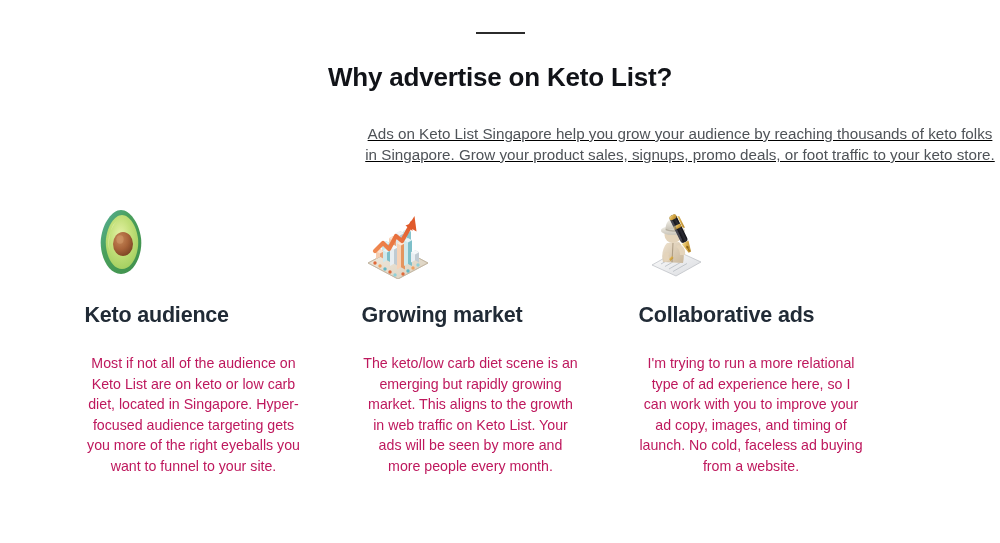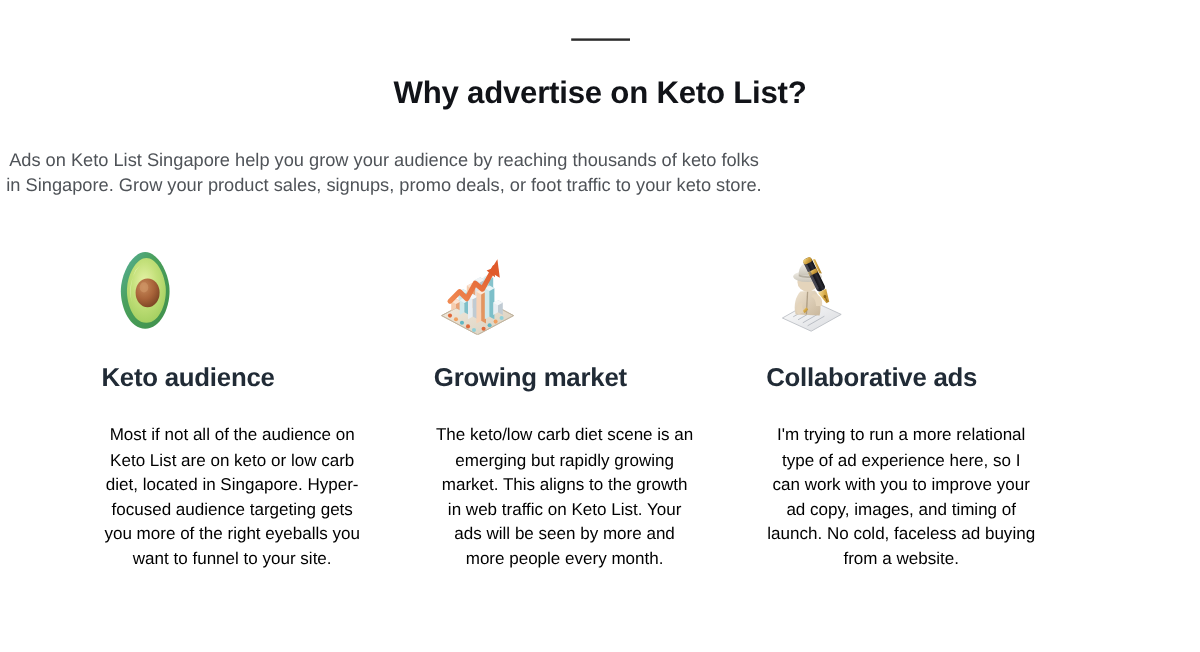--- a/index.html
+++ b/index.html
@@ -45,22 +45,23 @@
     font-size: 26px;
     line-height: 32px;
     font-weight: bold;
     letter-spacing: -0.2px;
     color: #111318;
   }
 
   
   .intro-wrap {
     display: flex;
-    justify-content: flex-start;
+    justify-content: flex-end;
     padding-top: 30px;
+    text-decoration: underline;
   }
   .intro {
     margin: 0;
     width: 640px;
     text-align: center;
     font-size: 15.2px;
     line-height: 21px;
     color: #4f5358;
   }
 
@@ -100,21 +101,21 @@
     text-align: center;
   }
 
   .col-body {
     margin: 0;
     padding-top: 25px;
     width: 218px;
     text-align: center;
     font-size: 14.2px;
     line-height: 20.5px;
-    color: #000000;
+    color: #be185d;
   }
   .column.wide .col-body { width: 225px; }
 </style>
 </head>
 <body>
 
 <div class="page">
 
   <div class="divider-wrap">
     <div class="divider"></div>

